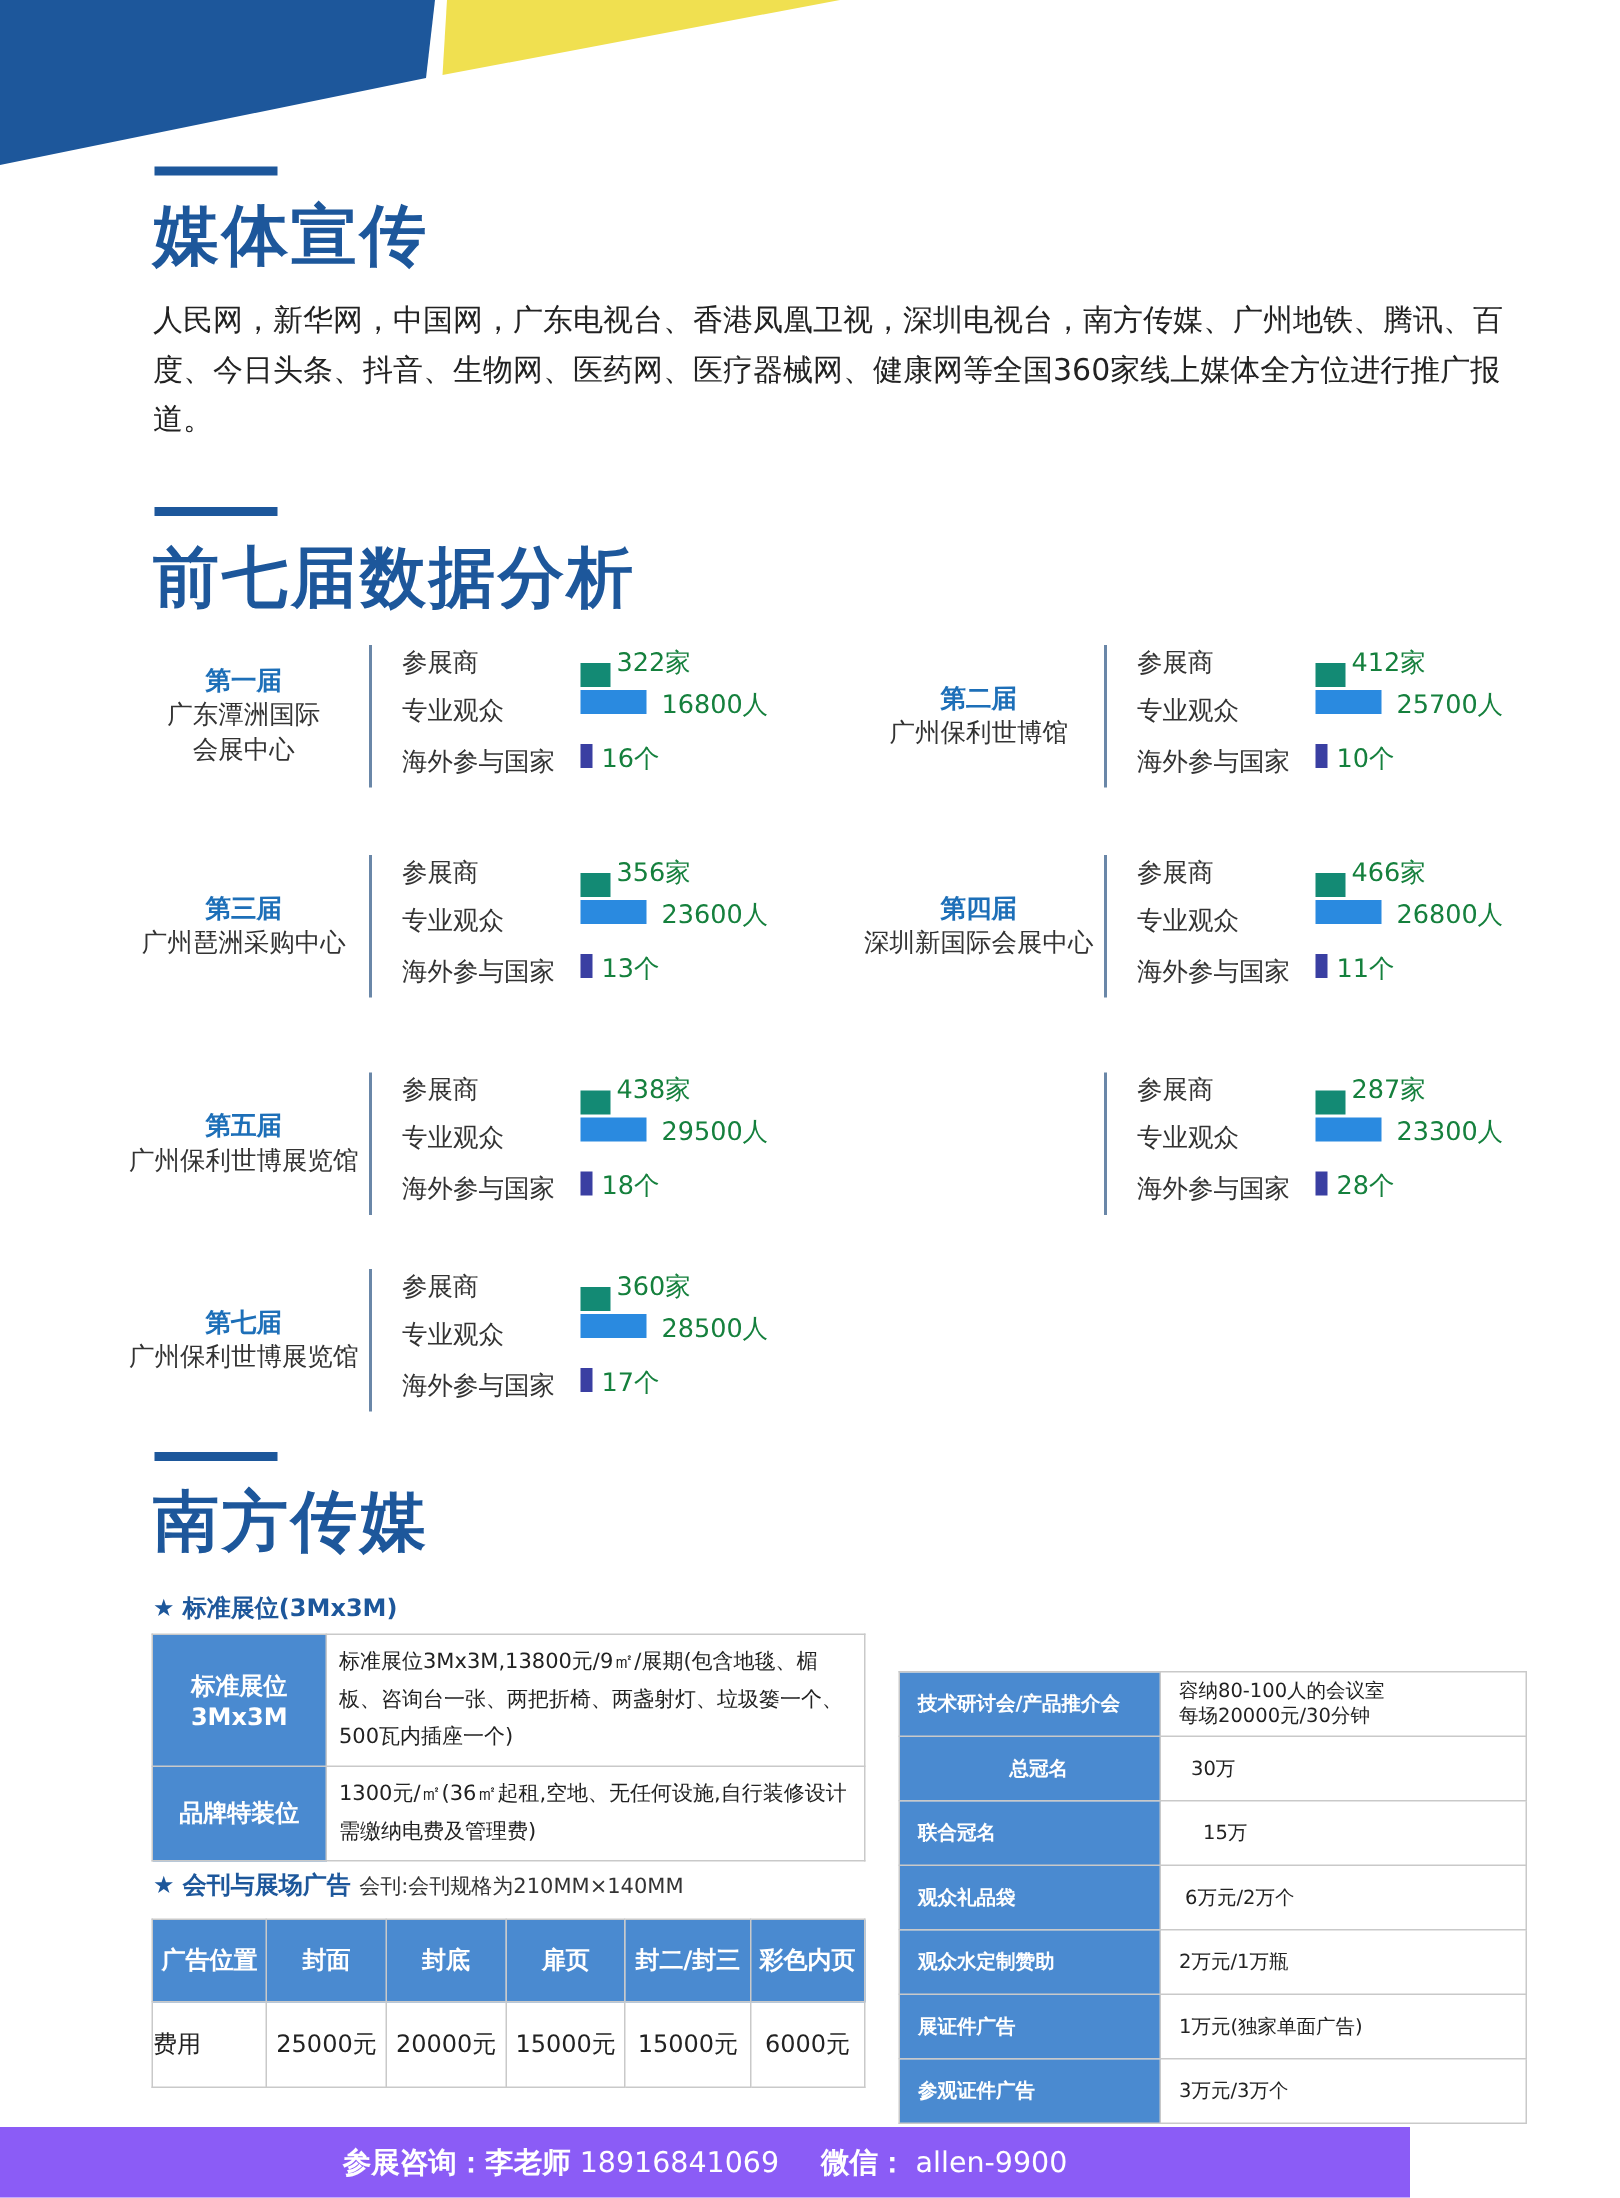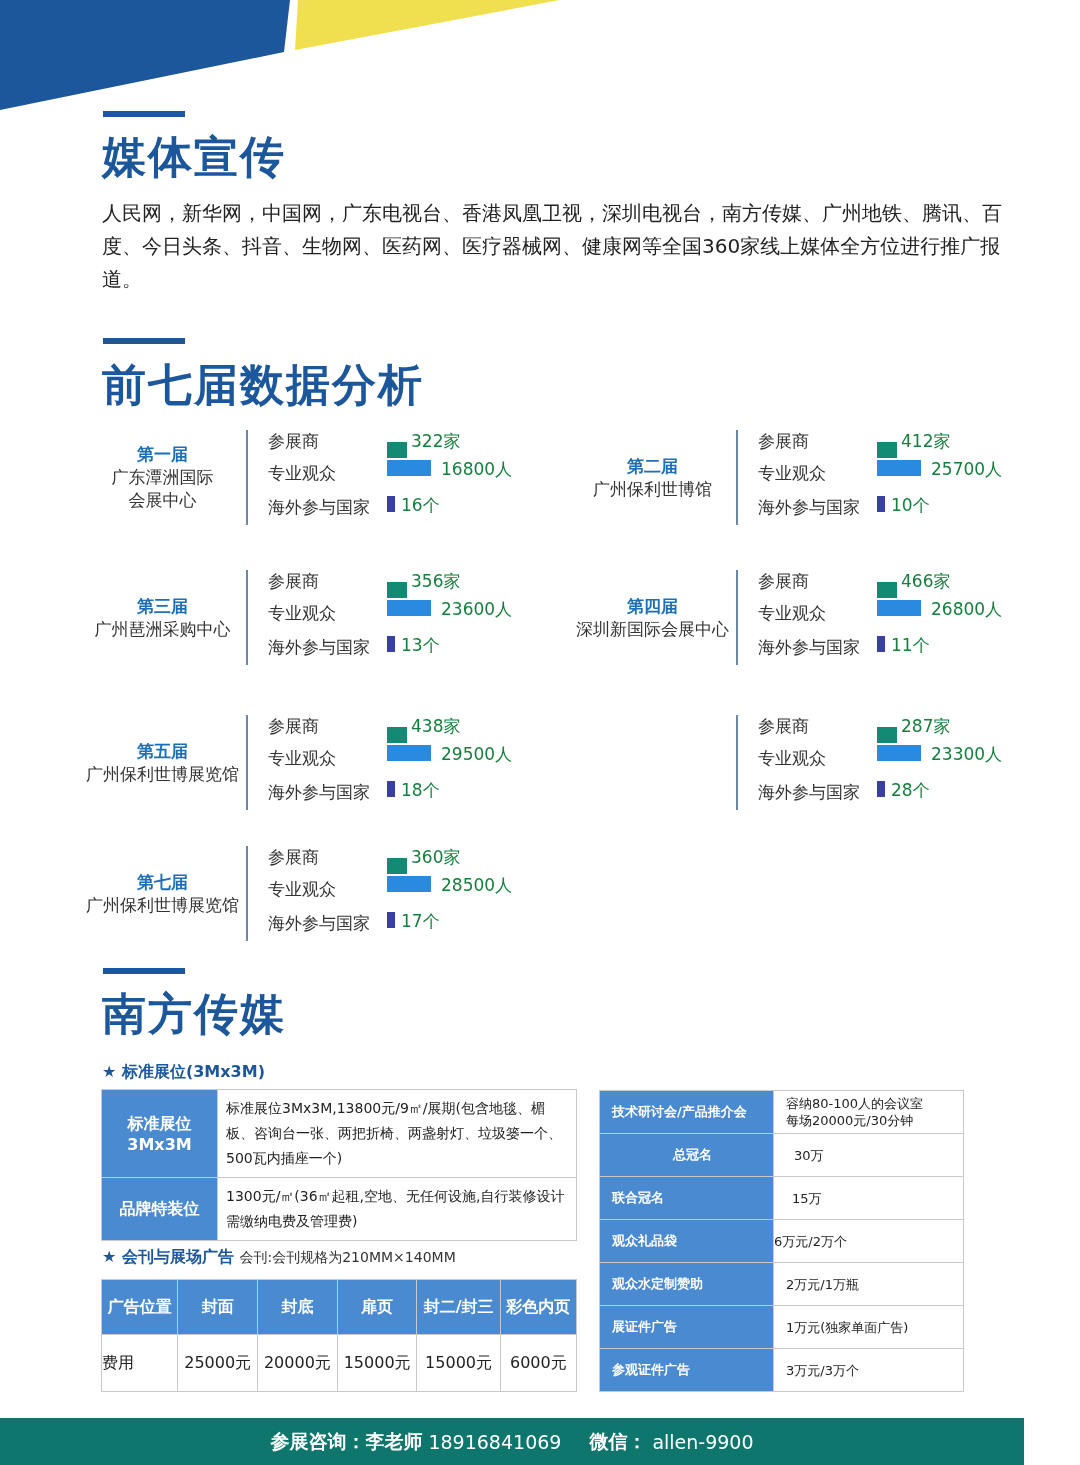--- a/index.html
+++ b/index.html
@@ -16,21 +16,21 @@
 .bar{position:absolute;height:16px}
 .bar.g{background:#138a74}
 .bar.b{background:#2a8ae0}
 .bar.p{background:#3a3fa2}
 .val{position:absolute;font-size:17px;color:#15803d}
 .sub{position:absolute;font-size:16px;font-weight:bold;color:#1d579b}
 .sub small{font-weight:normal;font-size:14px;color:#333}
 table{border-collapse:collapse;position:absolute}
 td,th{border:1px solid #c9c9c9}
 .hd{background:#4a8ad0;color:#fff;font-weight:bold;text-align:center}
-.footer{position:absolute;left:0;top:1418px;width:1024px;height:47px;background:#0f766e;color:#fff;font-size:19px;display:flex;justify-content:center;align-items:center;gap:6px}
+.footer{position:absolute;left:0;top:1418px;width:940px;height:47px;background:#8b5cf6;color:#fff;font-size:19px;display:flex;justify-content:center;align-items:center;gap:6px}
 .footer b{font-weight:bold}
 </style>
 </head>
 <body>
 
 <svg class="deco" width="600" height="115">
 <polygon points="0,0 290,0 284,52 0,110" fill="#1d579b"></polygon>
 <polygon points="298,0 560,0 295,50" fill="#f0e050"></polygon>
 </svg>
 
@@ -186,38 +186,38 @@
         <td style="height:57px;font-size:16px">费用</td>
         <td style="height:57px;text-align:center;font-size:16px">25000元</td>
         <td style="height:57px;text-align:center;font-size:16px">20000元</td>
         <td style="height:57px;text-align:center;font-size:16px">15000元</td>
         <td style="height:57px;text-align:center;font-size:16px">15000元</td>
         <td style="height:57px;text-align:center;font-size:16px">6000元</td>
       </tr>
     </tbody>
   </table>
 
-<table id="sponsor" style="left:599px;top:1090px;width:365px">
+<table id="sponsor" style="left:599px;top:1114px;width:419px">
     <tbody>
       <tr>
 <td class="hd" style="width:174px;height:43px;text-align:left;padding-left:12px;font-size:13px">技术研讨会/产品推介会</td>
 <td style="padding-left:12px;font-size:13px;white-space:pre-line;line-height:17px">容纳80-100人的会议室
 每场20000元/30分钟</td>
       </tr>
       <tr>
 <td class="hd" style="width:174px;height:43px;text-align:center;padding-left:12px;font-size:13px">总冠名</td>
 <td style="padding-left:20px;font-size:13px;white-space:pre-line;line-height:17px">30万</td>
       </tr>
       <tr>
 <td class="hd" style="width:174px;height:43px;text-align:left;padding-left:12px;font-size:13px">联合冠名</td>
-<td style="padding-left:18px;font-size:13px;white-space:pre-line;line-height:17px">15万</td>
+<td style="padding-left:28px;font-size:13px;white-space:pre-line;line-height:17px">15万</td>
       </tr>
       <tr>
 <td class="hd" style="width:174px;height:43px;text-align:left;padding-left:12px;font-size:13px">观众礼品袋</td>
-<td style="padding-left:0;font-size:13px;white-space:pre-line;line-height:17px">6万元/2万个</td>
+<td style="padding-left:16px;font-size:13px;white-space:pre-line;line-height:17px">6万元/2万个</td>
       </tr>
       <tr>
 <td class="hd" style="width:174px;height:43px;text-align:left;padding-left:12px;font-size:13px">观众水定制赞助</td>
 <td style="padding-left:12px;font-size:13px;white-space:pre-line;line-height:17px">2万元/1万瓶</td>
       </tr>
       <tr>
 <td class="hd" style="width:174px;height:43px;text-align:left;padding-left:12px;font-size:13px">展证件广告</td>
 <td style="padding-left:12px;font-size:13px;white-space:pre-line;line-height:17px">1万元(独家单面广告)</td>
       </tr>
       <tr>

